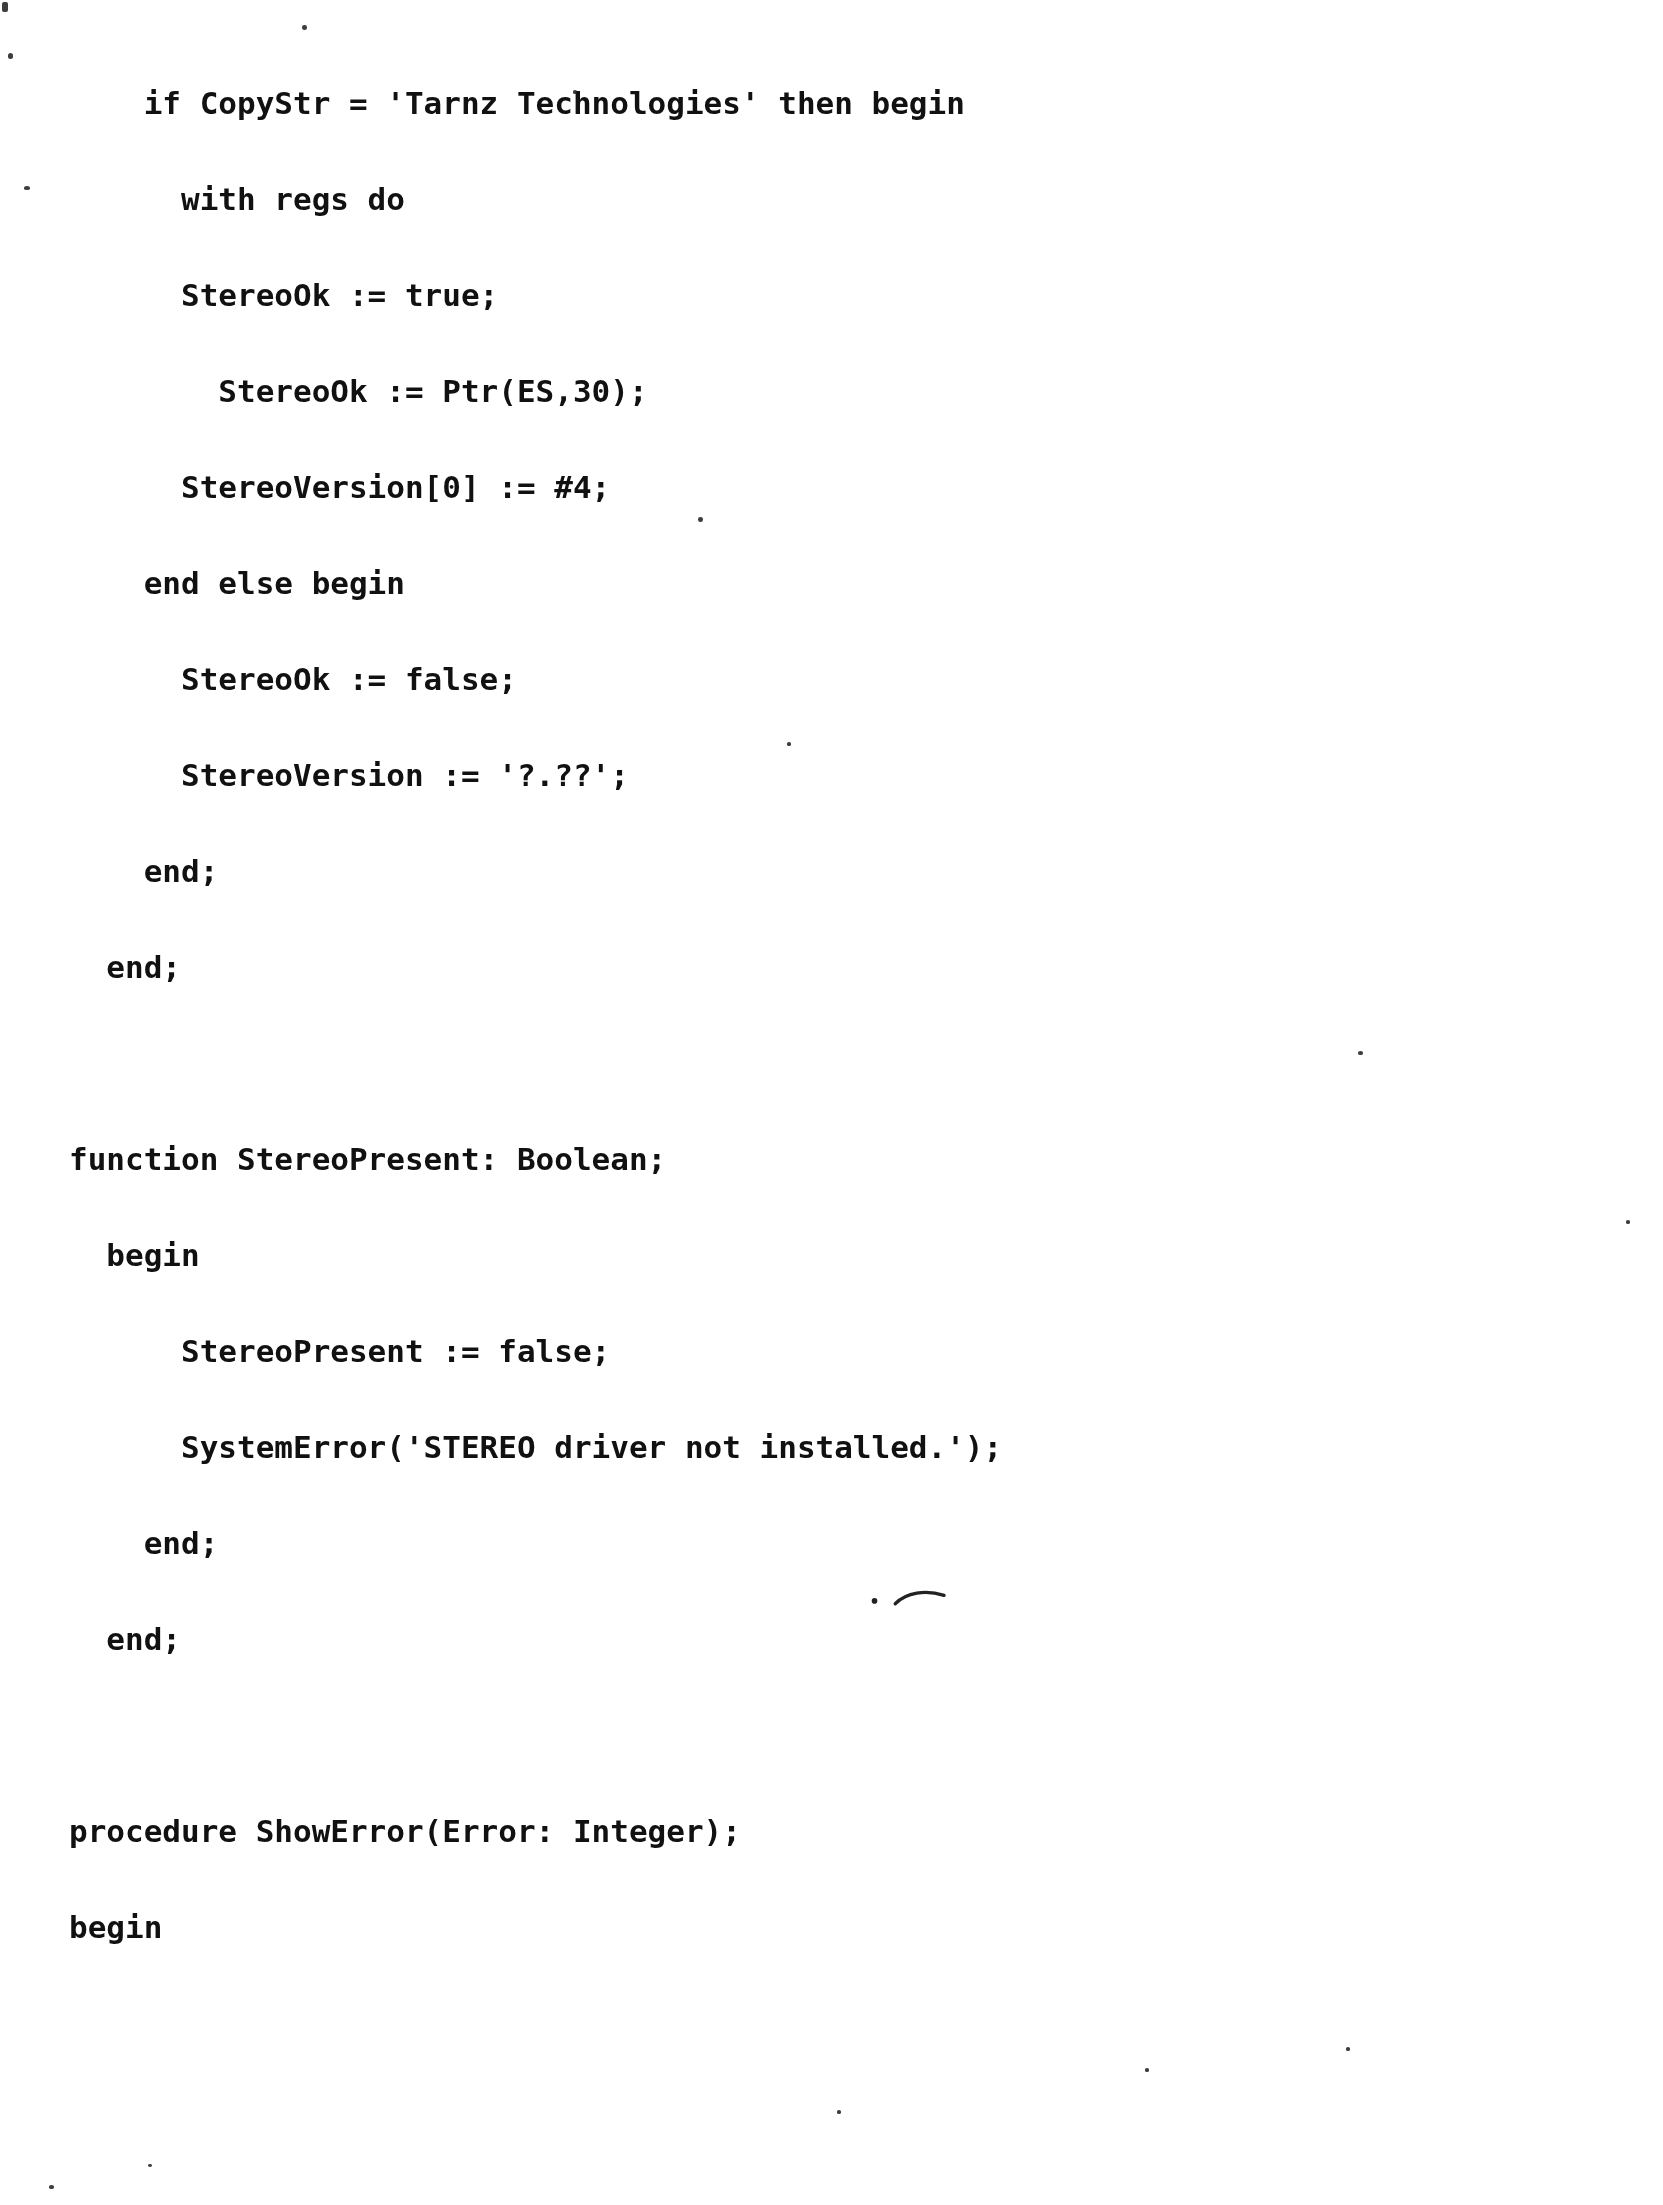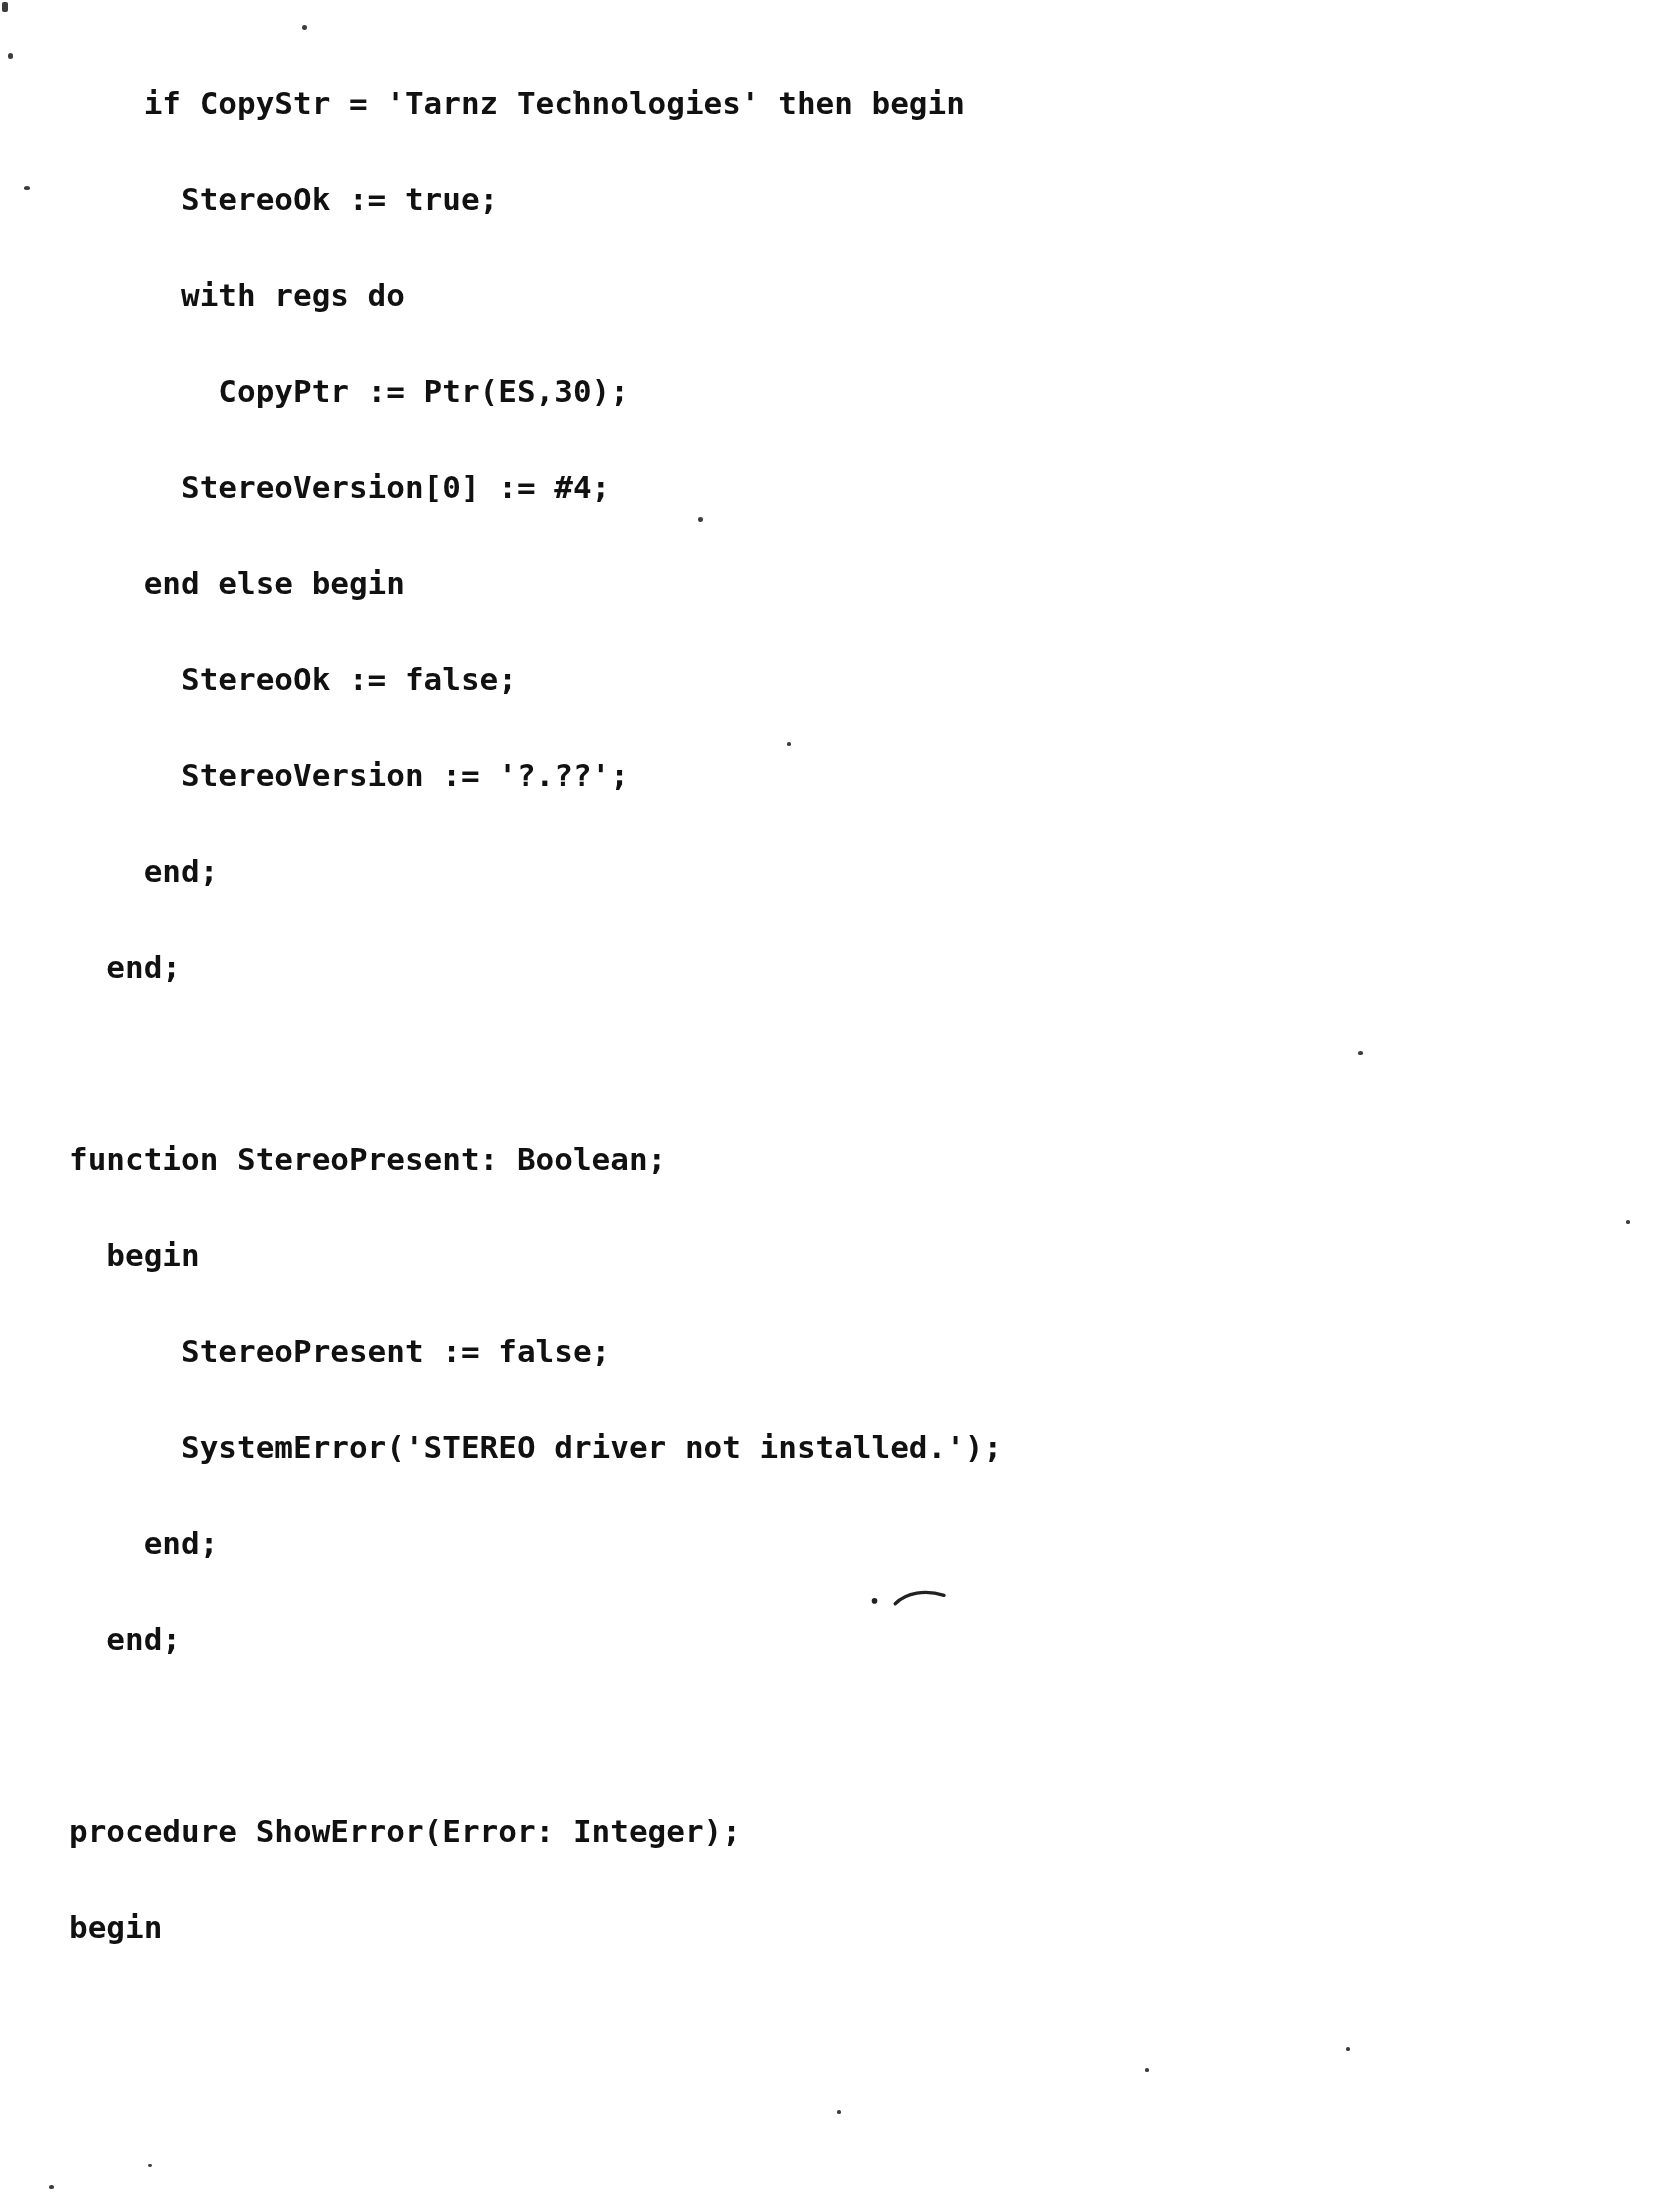--- a/index.html
+++ b/index.html
@@ -31,23 +31,23 @@
   }
   .pen { position: absolute; }
 </style>
 </head>
 <body>
 
 <div class="page">
 
   <div class="code">
     <div class="ln">    if CopyStr = 'Tarnz Technologies' then begin</div>
+    <div class="ln">      with regs do</div>
     <div class="ln">      StereoOk := true;</div>
-    <div class="ln">      with regs do</div>
-    <div class="ln">        CopyPtr := Ptr(ES,30);</div>
+    <div class="ln">        StereoOk := Ptr(ES,30);</div>
     <div class="ln">      StereoVersion[0] := #4;</div>
     <div class="ln">    end else begin</div>
     <div class="ln">      StereoOk := false;</div>
     <div class="ln">      StereoVersion := '?.??';</div>
     <div class="ln">    end;</div>
     <div class="ln">  end;</div>
     <div class="ln"></div>
     <div class="ln">function StereoPresent: Boolean;</div>
     <div class="ln">  begin</div>
     <div class="ln">      StereoPresent := false;</div>

